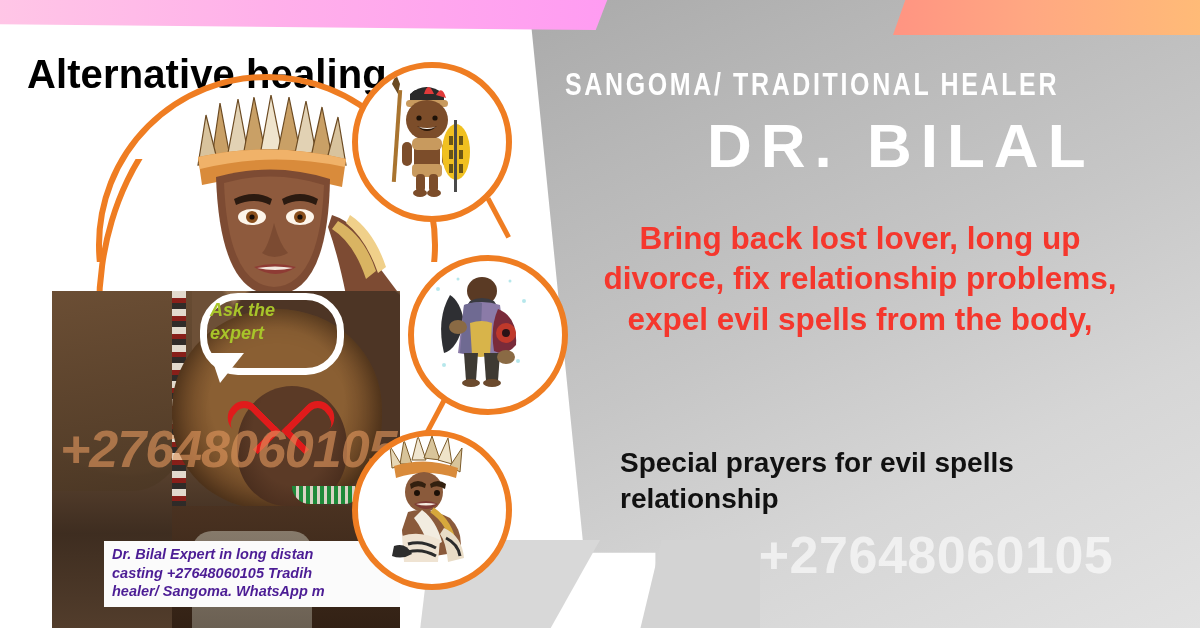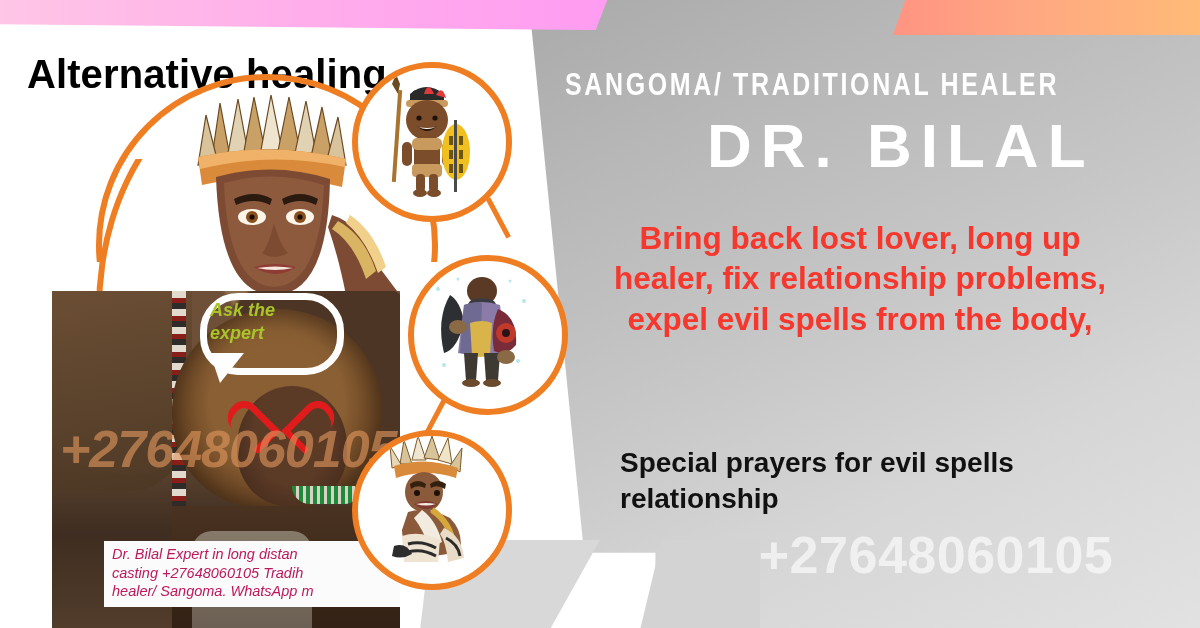--- a/index.html
+++ b/index.html
@@ -128,22 +128,22 @@
     position:absolute;left:8px;top:128px;
     font-size:52px;font-weight:bold;font-style:italic;letter-spacing:-1px;
     color:rgba(224,150,94,.62);white-space:nowrap;
   }
 
   .caption-box{
     position:absolute;left:52px;top:250px;width:296px;
     background:#fbfbfb;padding:4px 6px 6px 8px;box-sizing:border-box;
   }
   .caption-box div{
-    font-size:14.5px;font-weight:normal;font-style:italic;line-height:1.28;
-    color:#be185d;white-space:nowrap;
+    font-size:14.5px;font-weight:bold;font-style:italic;line-height:1.28;
+    color:#4c1d95;white-space:nowrap;
   }
 
   
   .circ{
     position:absolute;border:6px solid #ef7d22;border-radius:50%;
     background:#ffffff;overflow:hidden;
   }
   .circ1{left:352px;top:62px;width:148px;height:148px;}
   .circ2{left:408px;top:255px;width:148px;height:148px;}
   .circ3{left:352px;top:430px;width:148px;height:148px;}
@@ -384,21 +384,21 @@
 
       <path d="M36 110 Q48 106 54 118 Q44 124 34 120 Z" fill="#2d2d2d"></path>
     </svg>
   </div>
 
   <div class="kicker">SANGOMA/ TRADITIONAL HEALER</div>
   <div class="title">DR. BILAL</div>
 
   <div class="red-block">
     <div>Bring back lost lover, long up</div>
-    <div>healer, fix relationship problems,</div>
+    <div>divorce, fix relationship problems,</div>
     <div>expel evil spells from the body,</div>
   </div>
 
   <div class="black-block">
     <div>Special prayers for  evil spells</div>
     <div>relationship</div>
   </div>
 
   <div class="watermark-right">+27648060105</div>
 

